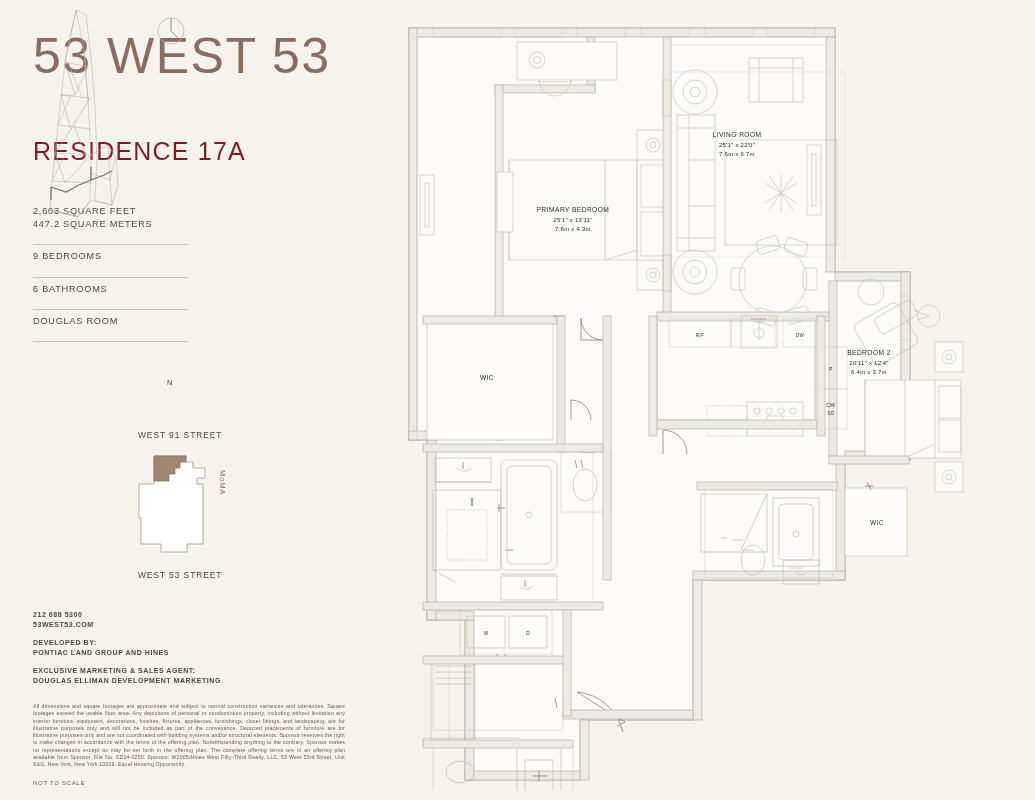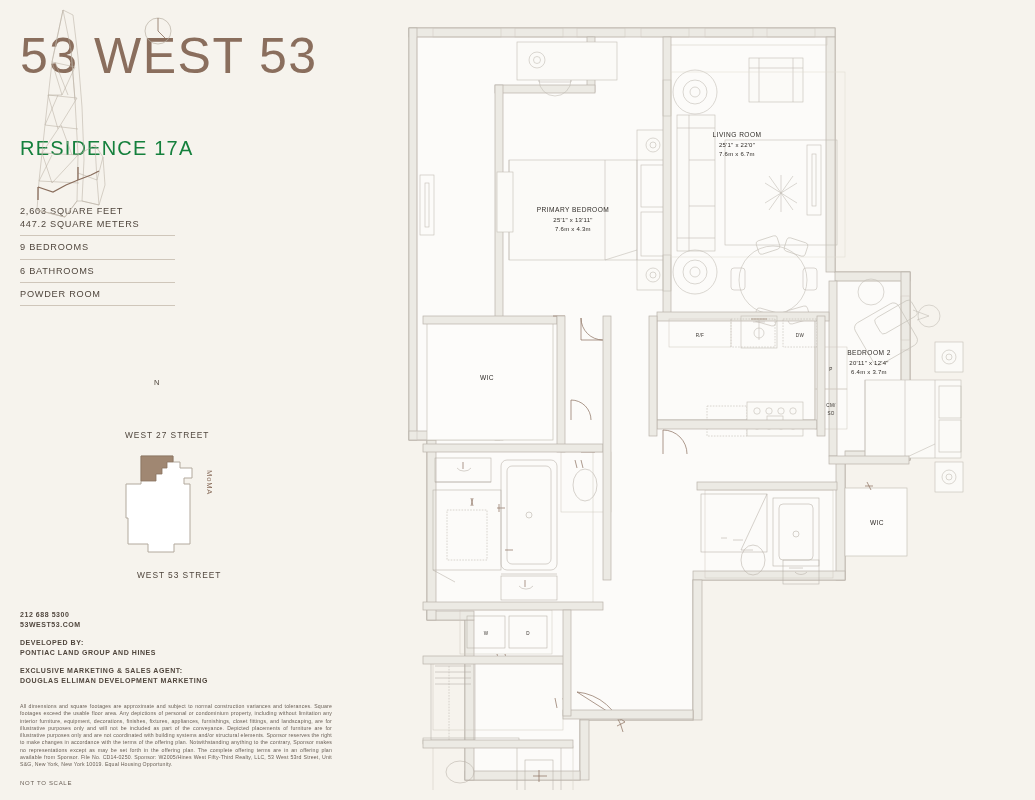--- a/index.html
+++ b/index.html
@@ -9,58 +9,58 @@
     font-family: "Liberation Sans", sans-serif;
     overflow: hidden;
   }
   #page {
     position: relative;
     width: 1035px; height: 800px;
     background: #f6f3ed;
   }
 
   
-  #left-col { position: absolute; left: 20px; top: 0; width: 360px; height: 800px; }
+  #left-col { position: absolute; left: 33px; top: 0; width: 360px; height: 800px; }
 
   #brand-title {
     position: absolute; left: 0; top: 27px;
     font-size: 50px; letter-spacing: 1.5px;
     font-weight: 400; color: #8a6e5d;
     white-space: nowrap;
   }
   #residence-title {
     position: absolute; left: 0; top: 137px;
-    font-size: 20px; letter-spacing: 1.2px;
-    font-weight: 400; color: #15803d;
+    font-size: 25px; letter-spacing: 1.2px;
+    font-weight: 400; color: #7f1d1d;
     white-space: nowrap;
   }
 
   #spec-list { position: absolute; left: 0; top: 205px; width: 155px; }
   .spec-row {
     border-bottom: 1px solid #cfc6ba;
-    padding: 0 0 4px 0; margin-bottom: 5px;
+    padding: 0 0 13px 0; margin-bottom: 5px;
   }
   .spec-row:first-child { padding-top: 0; }
   .spec-line {
     font-size: 9.2px; letter-spacing: 0.75px;
     color: #50463d; line-height: 13.2px; white-space: nowrap;
   }
   #tower { position: absolute; left: 5px; top: 5px; }
   #compass { position: absolute; left: 108px; top: 5px; width: 60px; height: 45px; }
   #compass-label {
     position: absolute; left: 134px; top: 378px;
     font-size: 7.5px; color: #50463d; letter-spacing: .4px;
   }
   #st54 {
     position: absolute; left: 105px; top: 430px;
     font-size: 8.4px; letter-spacing: .95px; color: #50463d; white-space: nowrap;
   }
   #st53 {
     position: absolute; left: 105px; top: 570px;
-    font-size: 8.4px; letter-spacing: .95px; color: #50463d; white-space: nowrap; margin-left: 12px;
+    font-size: 8.4px; letter-spacing: .95px; color: #50463d; white-space: nowrap;
   }
   #moma {
     position: absolute; left: 185px; top: 470px;
     font-size: 7.6px; letter-spacing: .8px; color: #8a6e5d;
     writing-mode: vertical-rl; white-space: nowrap;
   }
   #siteplan { position: absolute; left: 98px; top: 448px; }
 
   
   #contact { position: absolute; left: 0; top: 610px; width: 260px; }
@@ -124,21 +124,21 @@
         <div class="spec-line">2,603 SQUARE FEET</div>
         <div class="spec-line">447.2 SQUARE METERS</div>
       </div>
       <div class="spec-row">
         <div class="spec-line">9 BEDROOMS</div>
       </div>
       <div class="spec-row">
         <div class="spec-line">6 BATHROOMS</div>
       </div>
       <div class="spec-row">
-        <div class="spec-line">POWDER ROOM</div>
+        <div class="spec-line">DOUGLAS ROOM</div>
       </div>
     </div>
 
     <svg id="tower" width="105" height="215" viewBox="0 0 105 215">
       <g fill="none" stroke="#b9b0a4" stroke-width="0.55">
         <path d="M38 5 L27 57 L20 120 L14 176 L12 205 L40 212 L52 196 L53 150 L50 95 L46 45 Z"></path>
         <path d="M38 5 L48 10 L53 52 L57 102 L59 155 L57 196 L52 196"></path>
         <path d="M27 57 L50 62 M20 120 L53 124 M14 176 L54 178 M23 90 L52 93 M17 148 L54 150"></path>
         <path d="M38 5 L27 57 M46 45 L50 95 M40 212 L12 205"></path>
         <path d="M27 57 L37 90 L23 90 M37 90 L50 62 M23 90 L33 124 L17 148 M33 124 L52 93
@@ -155,21 +155,21 @@
         <path d="M53 175 L66 170 L74 166"></path>
       </g>
     </svg>
 
     <svg id="compass" viewBox="0 0 60 45">
       <circle cx="30" cy="26" r="13" fill="none" stroke="#b9b0a4" stroke-width="0.7"></circle>
       <path d="M30 26 L30 13 M30 26 L37 33" stroke="#8a6e5d" stroke-width="0.8" fill="none"></path>
     </svg>
     <div id="compass-label">N</div>
 
-    <div id="st54">WEST 27 STREET</div>
+    <div id="st54">WEST 91 STREET</div>
     <div id="st53">WEST 53 STREET</div>
     <div id="moma">MoMA</div>
 
     <svg id="siteplan" width="105" height="115" viewBox="0 0 105 115">
       <path d="M8 57 L8 36 L23 36 L23 8 L55 8 L55 14 L62 14 L62 20 L74 20 L74 30 L66 30
                L66 36 L72 36 L72 63 L72 96 L56 96 L56 104 L30 104 L30 96 L10 96 L10 70 L8 70 Z" fill="#ffffff" stroke="#b2a99d" stroke-width="1"></path>
       <path d="M23 8 L55 8 L55 14 L49 14 L49 20 L44 20 L44 26 L38 26 L38 33 L23 33 Z" fill="#a08772" stroke="#8a7360" stroke-width="0.8"></path>
     </svg>
 
     <div id="contact">

